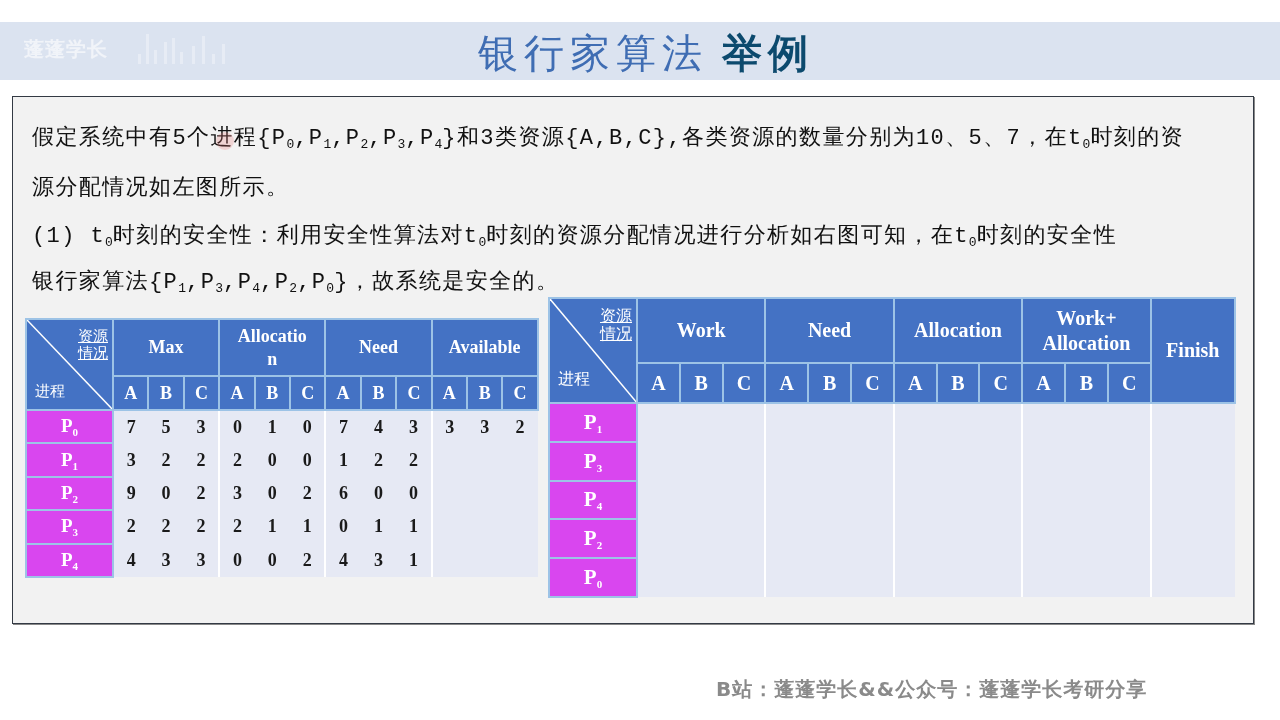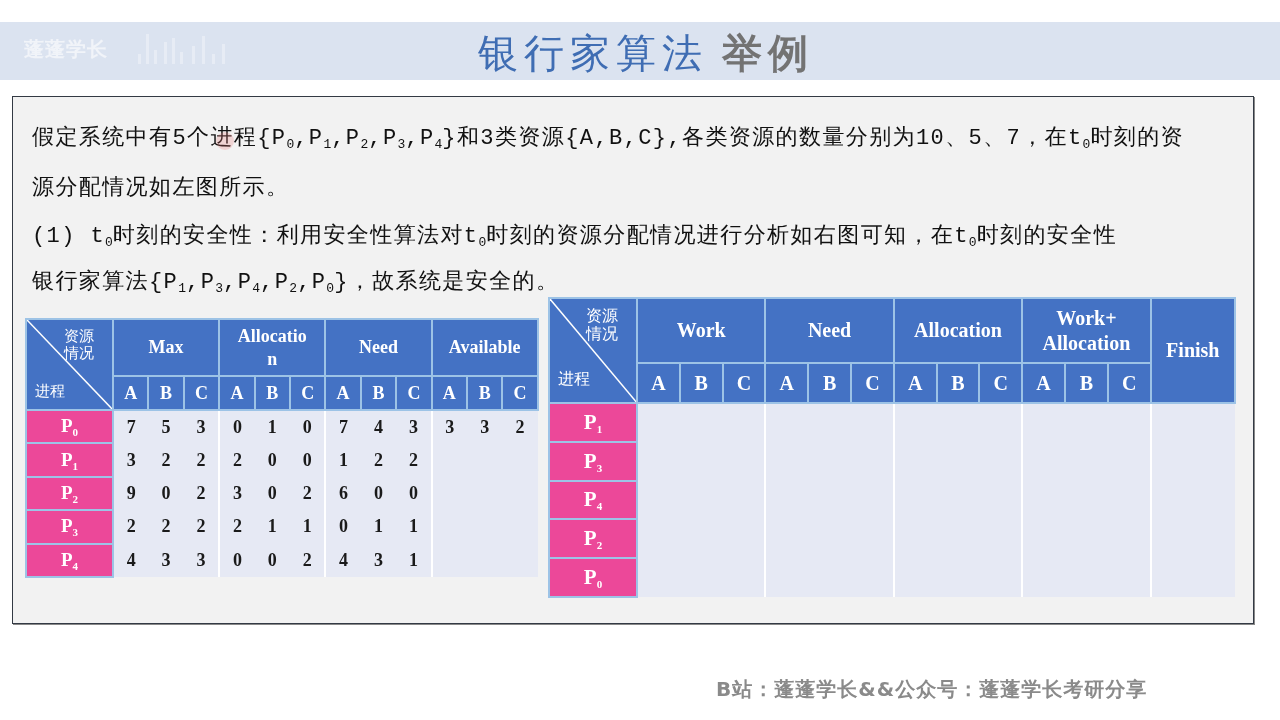--- a/index.html
+++ b/index.html
@@ -23,21 +23,21 @@
   }
   .watermark-logo span {
     position:absolute; bottom:0; width:3px; background:#ffffff;
   }
   .title {
     position:absolute; top:26px; left:0; width:1280px; text-align:center;
     font-size:40px; letter-spacing:6px;
     font-family:"DejaVu Serif",serif;
   }
   .title .t-main { color:#3f6db3;margin-left:12px; }
-  .title .t-accent { color:#737373; font-weight:bold; margin-left:14px; }
+  .title .t-accent { color:#0c4a6e; font-weight:bold; margin-left:14px; }
 
   .frame {
     position:absolute; left:12px; top:96px; width:1242px; height:528px;
     background:#f2f2f2; border:1px solid #333a44; box-sizing:border-box;
     box-shadow: 1px 1px 0 #888;
   }
   .para {
     position:absolute; left:32px; font-size:22px; color:#111;
     font-family:Liberation Mono, monospace; white-space:nowrap;
     letter-spacing:1.4px;
@@ -48,28 +48,28 @@
     position:absolute; border-collapse:collapse; table-layout:fixed;
     font-family:"Liberation Serif",serif; font-weight:bold;
   }
   table.grid td, table.grid th {
     padding:0; text-align:center; vertical-align:middle; box-sizing:border-box;
   }
   .hd { background:#4472c4; color:#ffffff; border:2px solid #9dc3e6; }
   .hd-diag { position:relative; overflow:hidden; }
   .hd-diag svg { position:absolute; left:0; top:0; }
   .diag-top {
-    position:absolute; right:18px; top:8px; line-height:1.15; text-align:right;
-    font-family:"DejaVu Serif",serif; font-weight:normal; font-size:15px;
+    position:absolute; right:4px; top:8px; line-height:1.15; text-align:right;
+    font-family:"DejaVu Serif",serif; font-weight:normal; font-size:15px;text-decoration:underline;
   }
   .diag-bot {
     position:absolute; left:8px; bottom:8px;
     font-family:"DejaVu Serif",serif; font-weight:normal; font-size:15px;
   }
-  .rowhd { background:#ec4899; color:#fff; border:2px solid #9dc3e6; }
+  .rowhd { background:#d946ef; color:#fff; border:2px solid #9dc3e6; }
   .rowhd sub { font-size:11px; vertical-align:-4px; }
   .cell { background:#e6e9f4; color:#1a1a1a; }
   .sep-l { border-left:2px solid #ffffff; }
 
   #tblL { left:25px; top:318px; width:512px; }
   #tblL .g { font-size:18px; }
   #tblL .abc { font-size:18px; }
   #tblL .cell { font-size:18px; height:33.4px; }
   #tblL .rowhd { font-size:19px; height:33.4px; }
 

